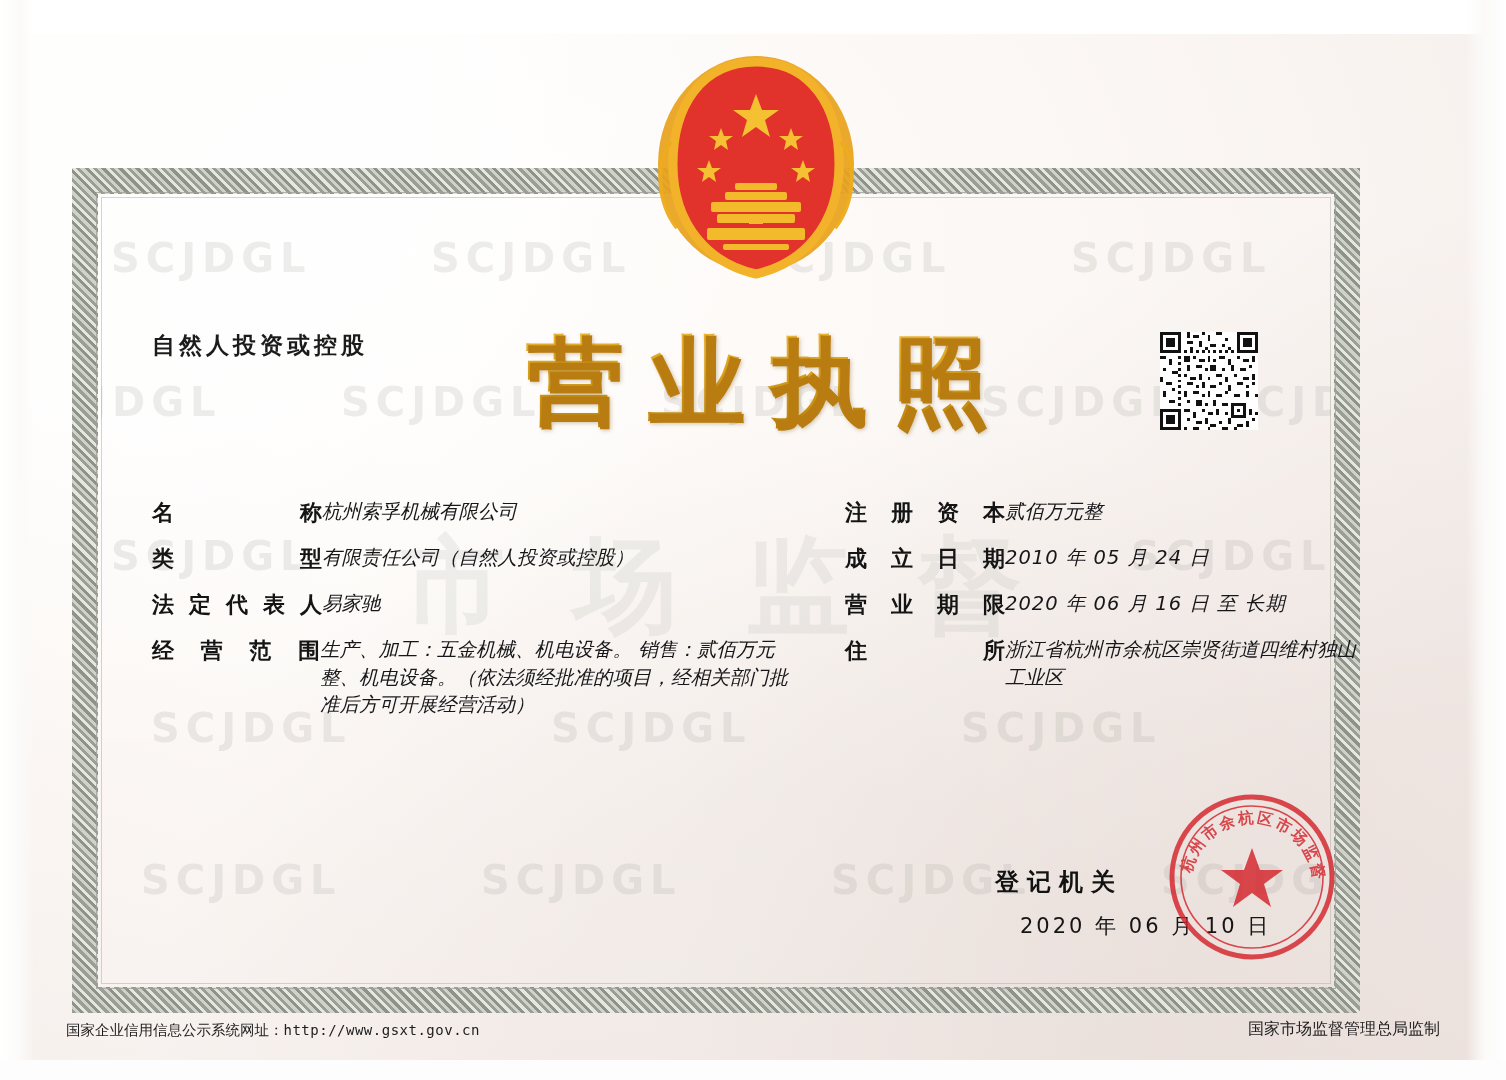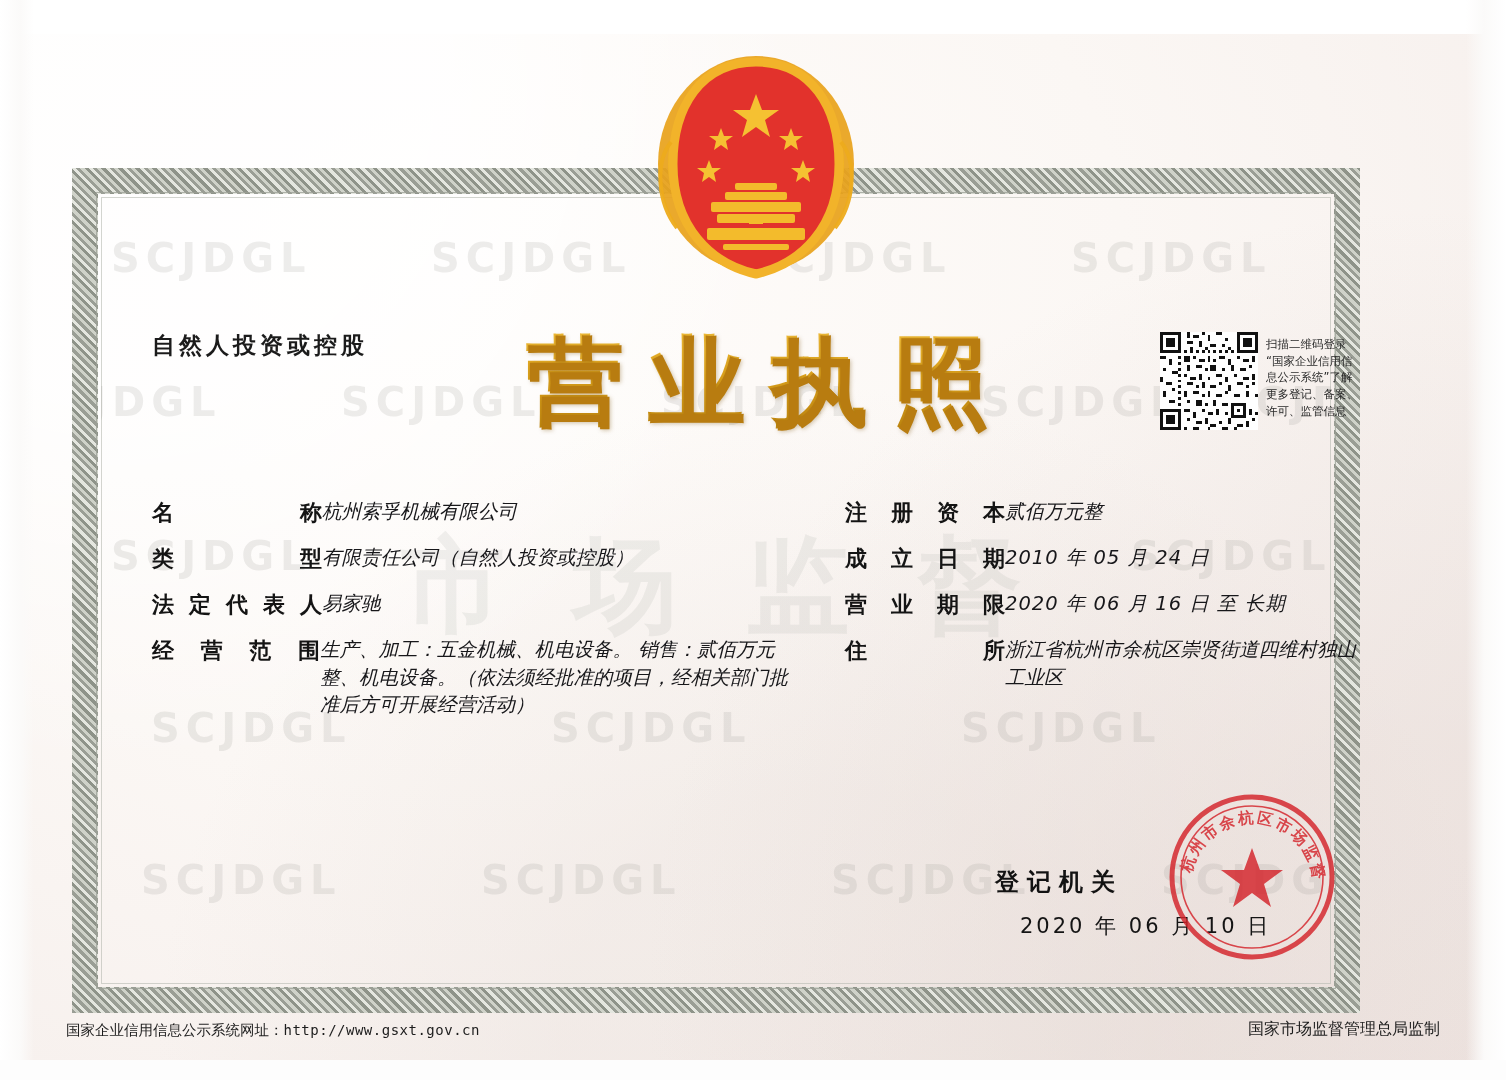--- a/index.html
+++ b/index.html
@@ -440,27 +440,20 @@
         <rect x="31" y="29" width="1" height="1"></rect>
         <rect x="8" y="32" width="1" height="1"></rect>
           <rect x="11" y="32" width="2" height="1"></rect>
         <rect x="16" y="32" width="1" height="1"></rect>
           <rect x="21" y="32" width="2" height="1"></rect>
         <rect x="25" y="32" width="1" height="1"></rect>
       </g>
     </svg>
   </div>
 
-  <div class="qr-note">
-    <div>扫描二维码登录</div>
-    <div>“国家企业信用信</div>
-    <div>息公示系统”了解</div>
-    <div>更多登记、备案、</div>
-    <div>许可、监管信息</div>
-  </div>
 
   <div class="col-left">
 
     <div class="row">
       <div class="lbl lbl-l lbl-spread-4">
         <span>名</span>
         <span>称</span>
       </div>
       <div class="val val-name">杭州索孚机械有限公司</div>
     </div>

